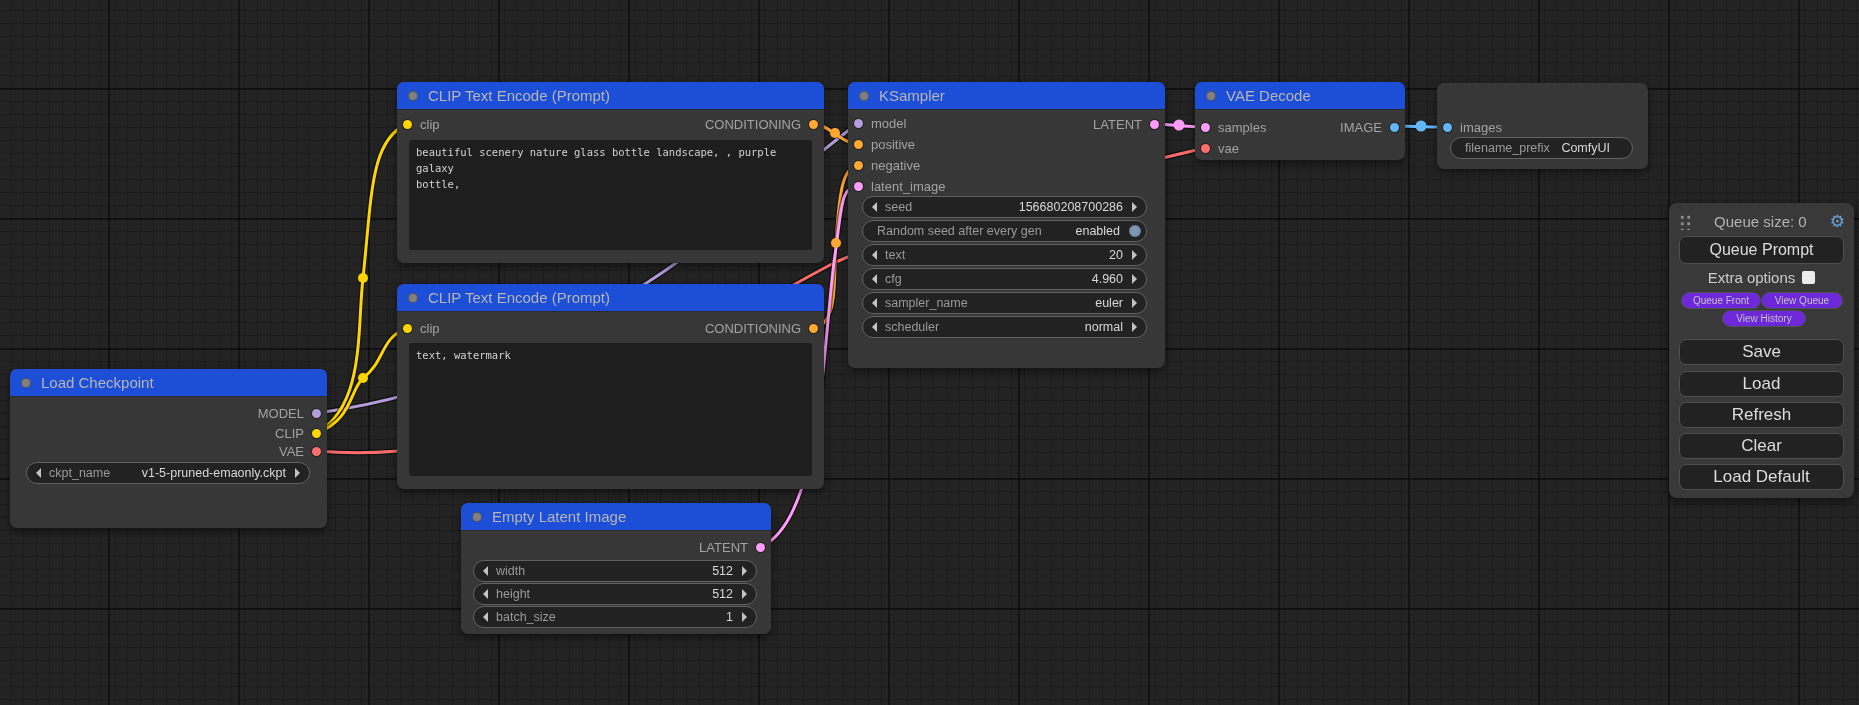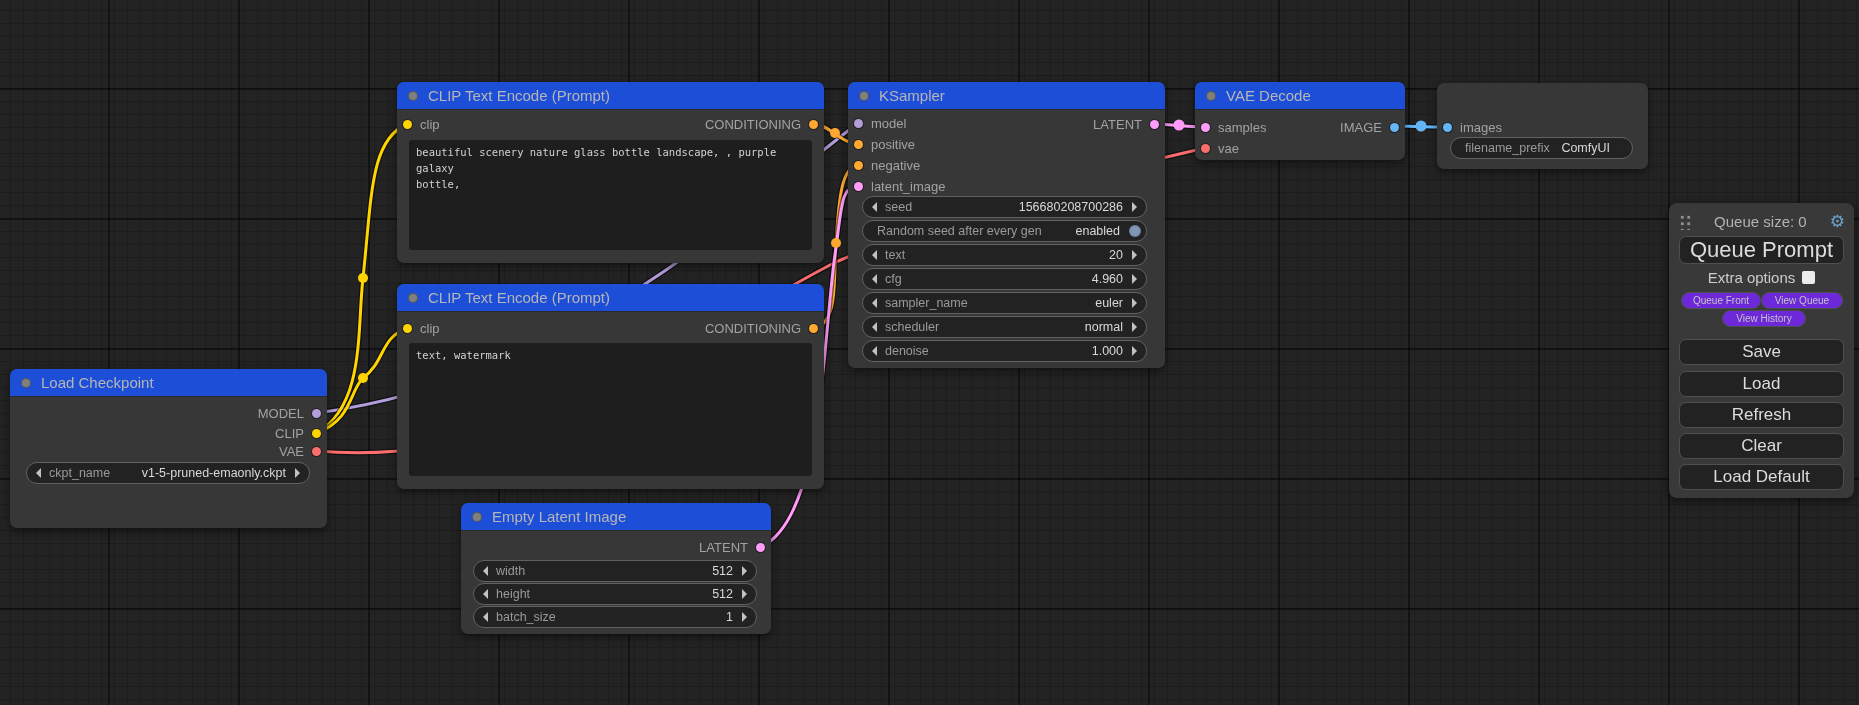--- a/index.html
+++ b/index.html
@@ -251,26 +251,20 @@
     <span class="wlabel">sampler_name</span>
     <span class="wvalue">euler</span>
     <span class="arr arr-r"></span>
   </div>
   <div class="widget" style="left:14px;right:18px;top:234px;">
     <span class="arr arr-l"></span>
     <span class="wlabel">scheduler</span>
     <span class="wvalue">normal</span>
     <span class="arr arr-r"></span>
   </div>
-  <div class="widget" style="left:14px;right:18px;top:258px;">
-    <span class="arr arr-l"></span>
-    <span class="wlabel">denoise</span>
-    <span class="wvalue">1.000</span>
-    <span class="arr arr-r"></span>
-  </div>
 </div>
 
 <div class="node" style="left:1195px;top:82px;width:210px;height:78px;">
   <div class="ntitle">
     <span class="tdot"></span>
     <span>VAE Decode</span>
   </div>
   <div class="slot-row in-row" style="top:36px;">
     <span class="slot-dot" style="background-color: rgb(255, 156, 249);"></span>
     <span>samples</span>
@@ -295,21 +289,21 @@
     <span class="wvalue" style="margin-right:22px;">ComfyUI</span>
   </div>
 </div>
 
 <div id="queue-panel" style="left:1669px;top:203px;width:185px;height:295px;">
   <div class="qheader">
     <div class="drag-dots"></div>
     <div class="qsize">Queue size: 0</div>
     <div class="gear">⚙</div>
   </div>
-  <div class="qbtn qbtn-big" style="top:33px;height:26px;font-size:22px;">Queue Prompt</div>
+  <div class="qbtn qbtn-big" style="top:33px;height:26px;font-size:16px;">Queue Prompt</div>
   <div class="extra-row">
     <span>Extra options</span>
     <span class="checkbox"></span>
   </div>
   <div class="qbtn-small" style="left:12px;top:89px;width:78px;">Queue Front</div>
   <div class="qbtn-small" style="right:11px;top:89px;width:80px;">View Queue</div>
   <div class="qbtn-small" style="left:53px;top:107px;width:82px;">View History</div>
   <div class="qbtn qbtn-big" style="top:136px;">Save</div>
   <div class="qbtn qbtn-big" style="top:168px;">Load</div>
   <div class="qbtn qbtn-big" style="top:199px;">Refresh</div>

